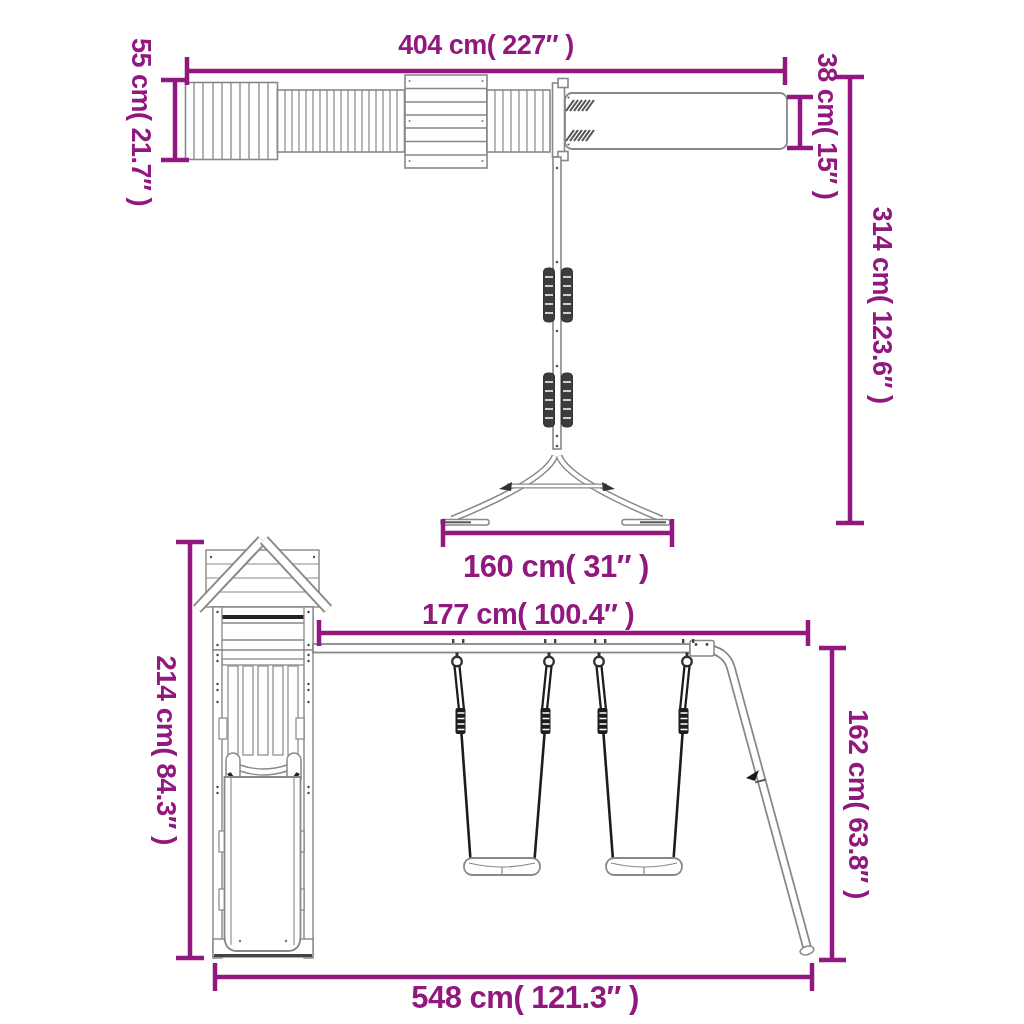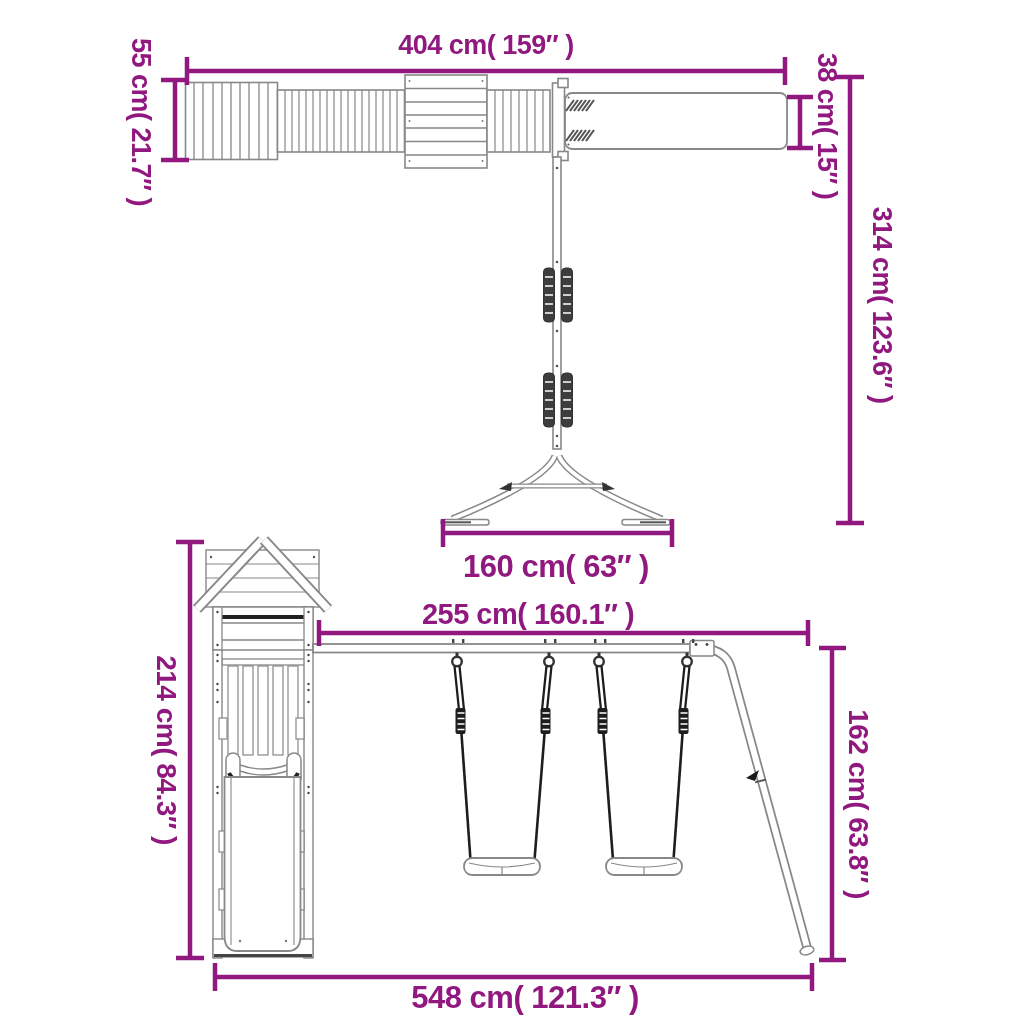--- a/index.html
+++ b/index.html
@@ -272,30 +272,30 @@
       <path d="M190,542V958 M176,542H204 M176,958H204"></path>
 
       <path d="M319,633H808 M319,620V646 M808,620V646"></path>
 
       <path d="M832,648V960 M819,648H846 M819,960H846"></path>
 
       <path d="M215,977H812 M215,963V991 M812,963V991"></path>
     </g>
   </svg>
 
-  <span class="dim-label fs-top" style="left:486px;top:45px;">404 cm( 159″ )</span>
+  <span class="dim-label fs-top" style="left:486px;top:45px;">404 cm( 227″ )</span>
 
   <span class="dim-label vert fs-top" style="left:140px;top:122px;">55 cm( 21.7″ )</span>
 
   <span class="dim-label vert fs-top" style="left:826px;top:126px;">38 cm( 15″ )</span>
 
   <span class="dim-label vert fs-top" style="left:881px;top:305px;">314 cm( 123.6″ )</span>
 
-  <span class="dim-label fs-big" style="left:556px;top:566px;">160 cm( 63″ )</span>
+  <span class="dim-label fs-big" style="left:556px;top:566px;">160 cm( 31″ )</span>
 
   <span class="dim-label vert fs-side" style="left:166px;top:750px;">214 cm( 84.3″ )</span>
 
-  <span class="dim-label fs-mid" style="left:528px;top:614px;">255 cm( 160.1″ )</span>
+  <span class="dim-label fs-mid" style="left:528px;top:614px;">177 cm( 100.4″ )</span>
 
   <span class="dim-label vert fs-side" style="left:858px;top:804px;">162 cm( 63.8″ )</span>
 
   <span class="dim-label fs-big" style="left:525px;top:997px;">548 cm( 121.3″ )</span>
 </div>
 
 </body></html>

